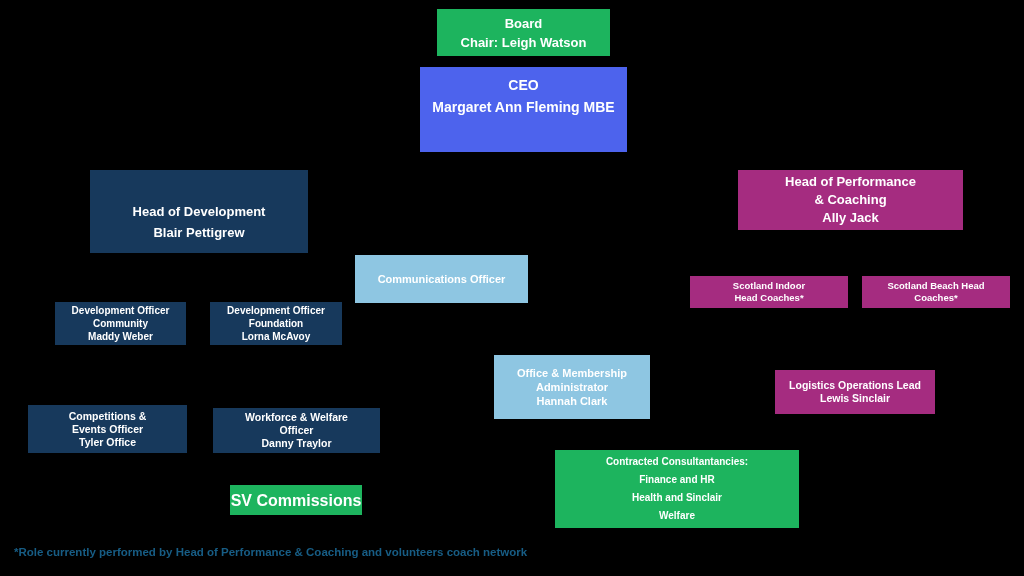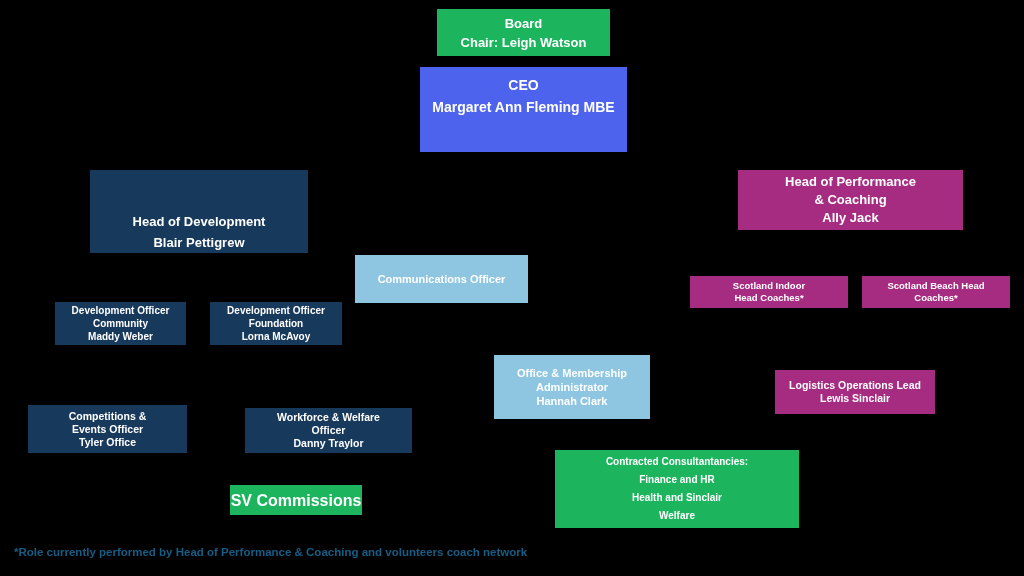--- a/index.html
+++ b/index.html
@@ -21,31 +21,31 @@
   }
   .node span{display:block;width:100%;}
   .green{background:var(--green);}
   .blue{background:var(--blue);}
   .navy{background:var(--navy);}
   .magenta{background:var(--magenta);}
   .lightblue{background:var(--lightblue);}
 
   #board{left:437px;top:9px;width:173px;height:47px;font-size:13px;line-height:19px;}
   #ceo{left:420px;top:67px;width:207px;height:85px;font-size:14px;line-height:22px;justify-content:flex-start;padding-top:7px;}
-  #head-development{left:90px;top:170px;width:218px;height:83px;font-size:13px;line-height:21px;justify-content:flex-end;padding-top:20px;}
+  #head-development{left:90px;top:170px;width:218px;height:83px;font-size:13px;line-height:21px;justify-content:center;padding-top:20px;}
   #head-performance{left:738px;top:170px;width:225px;height:60px;font-size:13px;line-height:18px;}
   #communications{left:355px;top:255px;width:173px;height:48px;font-size:11px;line-height:14px;}
   #dev-community{left:55px;top:302px;width:131px;height:43px;font-size:10px;line-height:13px;}
   #dev-foundation{left:210px;top:302px;width:132px;height:43px;font-size:10px;line-height:13px;}
   #scotland-indoor{left:690px;top:276px;width:158px;height:32px;font-size:9.5px;line-height:12px;}
   #scotland-beach{left:862px;top:276px;width:148px;height:32px;font-size:9.5px;line-height:12px;}
   #office-membership{left:494px;top:355px;width:156px;height:64px;font-size:11px;line-height:14px;}
   #logistics{left:775px;top:370px;width:160px;height:44px;font-size:10.5px;line-height:13px;}
   #competitions{left:28px;top:405px;width:159px;height:48px;font-size:10.5px;line-height:13px;}
-  #workforce{left:213px;top:408px;width:167px;height:45px;font-size:10.5px;line-height:13px;margin-left:32px;}
+  #workforce{left:213px;top:408px;width:167px;height:45px;font-size:10.5px;line-height:13px;}
   #sv-commissions{left:230px;top:485px;width:132px;height:30px;font-size:16px;line-height:13px;}
   #contracted{left:538px;top:450px;width:244px;height:78px;font-size:10px;line-height:18px;margin-left:17px;}
 
   #footnote{
     position:absolute;left:14px;top:546px;width:900px;
     color:var(--note);font-size:11.5px;font-weight:bold;text-align:left;
   }
 </style>
 </head>
 <body>

